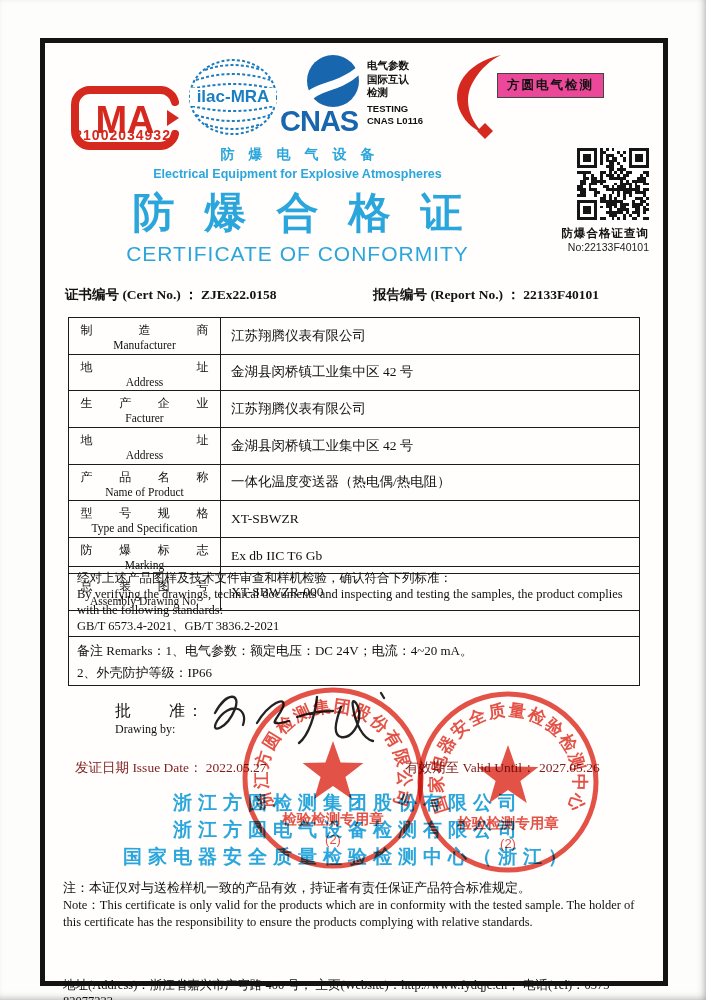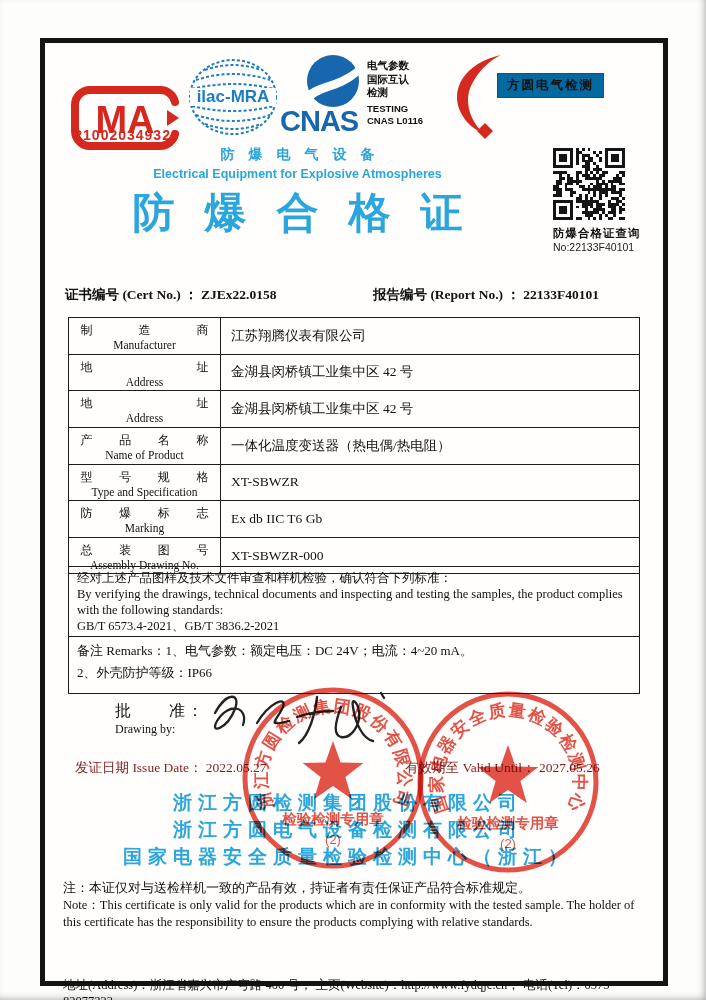--- a/index.html
+++ b/index.html
@@ -12,51 +12,51 @@
   
   .logo-abs { position:absolute; }
   .cma-number { position:absolute; left:26px; top:84px; width:112px; text-align:center;
                 color:#d5281e; font-family:"Liberation Sans",sans-serif; font-weight:bold; font-size:14px; letter-spacing:1px; }
   .cnas-side { position:absolute; left:322px; top:16px; font-size:10.5px; line-height:1.3; color:#111;
                font-family:"Liberation Sans",sans-serif; font-weight:bold; }
   .cnas-testing { position:absolute; left:322px; top:60px; font-size:9.5px; line-height:1.3; color:#111;
                   font-family:"Liberation Sans",sans-serif; font-weight:bold; }
   .fy-box { position:absolute; left:452px; top:30px; border:1.5px solid #444; padding:3px 9px;
             font-size:12.5px; font-weight:bold; letter-spacing:2px; color:#111;
-            font-family:"Liberation Sans",sans-serif; background:#0369a1; }
+            font-family:"Liberation Sans",sans-serif; background:#ec4899; }
 
   
   .t-center { position:absolute; left:0; width:505px; text-align:center; color:#2ba6dc;
               font-family:"Liberation Sans",sans-serif; }
   .title-cn-small { top:103px; font-size:14px; font-weight:bold; letter-spacing:14px; text-indent:14px; }
   .title-en-small { top:124px; font-size:12.5px; font-weight:bold; }
   .title-cn-main  { top:142px; font-size:42px; font-weight:bold; letter-spacing:30px; text-indent:30px; }
   .title-en-main  { top:199px; font-size:21px; letter-spacing:1px; }
 
-  .qr-wrap { position:absolute; left:508px; top:105px; width:112px; text-align:left; }
+  .qr-wrap { position:absolute; left:492px; top:105px; width:112px; text-align:right; }
   .qr-caption { font-size:11.5px; font-weight:bold; color:#111; margin-top:2px; letter-spacing:1px;
                 font-family:"Liberation Sans",sans-serif; }
   .qr-no { font-size:10.5px; color:#222; font-family:"Liberation Sans",sans-serif; }
 
   
   .certno { position:absolute; top:243px; left:20px; font-size:13.5px; color:#111; font-weight:bold;text-align:center; }
   .certno .rep { position:absolute; left:308px; top:0; white-space:nowrap; }
 
   
   .info-table { position:absolute; left:23px; top:274px; width:572px; border-collapse:collapse; }
   .info-table td { border:1.4px solid #1c1c1c; padding:2px 10px; height:30px; color:#111; }
   .info-table td.lab { width:152px; text-align:center; padding:2px 10px; }
   .jl { display:inline-block; width:128px; text-align:justify; text-align-last:justify; font-size:12px; }
   .lab .en { font-size:11.5px; line-height:1.1; }
   .val { font-size:13.5px; }
 
   .box { position:absolute; left:23px; width:572px; border:1.4px solid #1c1c1c; background:transparent;
          padding:3px 8px; color:#111; }
   .standards-box { top:523px; height:71px; font-size:12.5px; line-height:16px; }
-  .remarks-box { top:593px; height:58px; font-size:13px; line-height:22px; }
+  .remarks-box { top:593px; height:50px; font-size:13px; line-height:22px; }
 
   
   .approval { position:absolute; left:70px; top:658px; color:#111; }
   .approval .cn { font-size:16px; letter-spacing:2px; }
   .approval .en { font-size:12px; }
   .signature { position:absolute; left:150px; top:638px; }
   .dates { position:absolute; top:716px; left:30px; font-size:13.5px; color:#7f1d1d; white-space:nowrap; }
   .dates .valid { position:absolute; left:330px; top:0; white-space:nowrap; }
 
   
@@ -130,20 +130,21 @@
       <svg width="66" height="88" viewBox="0 0 66 88">
         <path d="M58,4 C22,12 6,38 18,62 C23,72 32,79 40,82 C26,68 20,48 30,31 C38,17 48,9 58,4 Z" fill="#d5281e"></path>
         <path d="M42,72 l8,8 l-8,8 l-8,-8 z" fill="#d5281e"></path>
       </svg>
     </div>
     <div class="fy-box">方圆电气检测</div>
 
     <div class="t-center title-cn-small">防爆电气设备</div>
     <div class="t-center title-en-small">Electrical Equipment for Explosive Atmospheres</div>
     <div class="t-center title-cn-main">防爆合格证</div>
+    <div class="t-center title-en-main">CERTIFICATE OF CONFORMITY</div>
 
     <div class="qr-wrap">
       <div id="qr"><svg viewBox="0 0 25 25" width="72" height="72" shape-rendering="crispEdges" fill="#151515" style="background:#fff">
             <rect x="8" y="0" width="1" height="1"></rect>
             <rect x="10" y="0" width="1" height="1"></rect>
             <rect x="12" y="0" width="1" height="1"></rect>
             <rect x="8" y="1" width="1" height="1"></rect>
             <rect x="9" y="1" width="1" height="1"></rect>
             <rect x="14" y="1" width="1" height="1"></rect>
             <rect x="16" y="1" width="1" height="1"></rect>
@@ -401,20 +402,25 @@
         <td class="lab"><span class="jl">制造商</span>
           <div class="en">Manufacturer</div></td>
         <td class="val">江苏翔腾仪表有限公司</td>
       </tr>
       <tr>
         <td class="lab"><span class="jl">地址</span>
           <div class="en">Address</div></td>
         <td class="val">金湖县闵桥镇工业集中区 42 号</td>
       </tr>
       <tr>
+        <td class="lab"><span class="jl">生产企业</span>
+          <div class="en">Facturer</div></td>
+        <td class="val">江苏翔腾仪表有限公司</td>
+      </tr>
+      <tr>
         <td class="lab"><span class="jl">地址</span>
           <div class="en">Address</div></td>
         <td class="val">金湖县闵桥镇工业集中区 42 号</td>
       </tr>
       <tr>
         <td class="lab"><span class="jl">产品名称</span>
           <div class="en">Name of Product</div></td>
         <td class="val">一体化温度变送器（热电偶/热电阻）</td>
       </tr>
       <tr>

